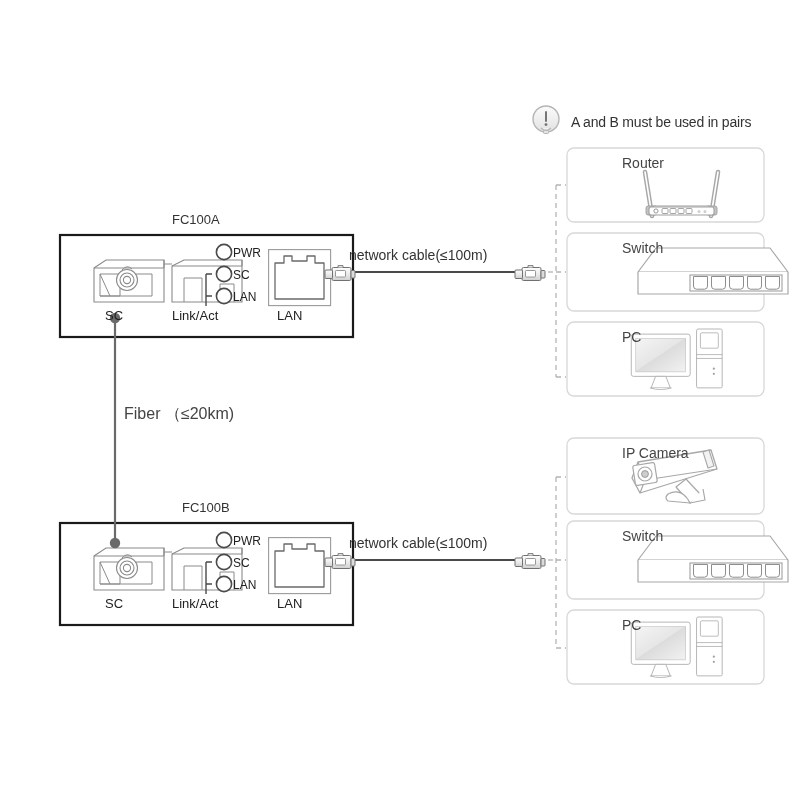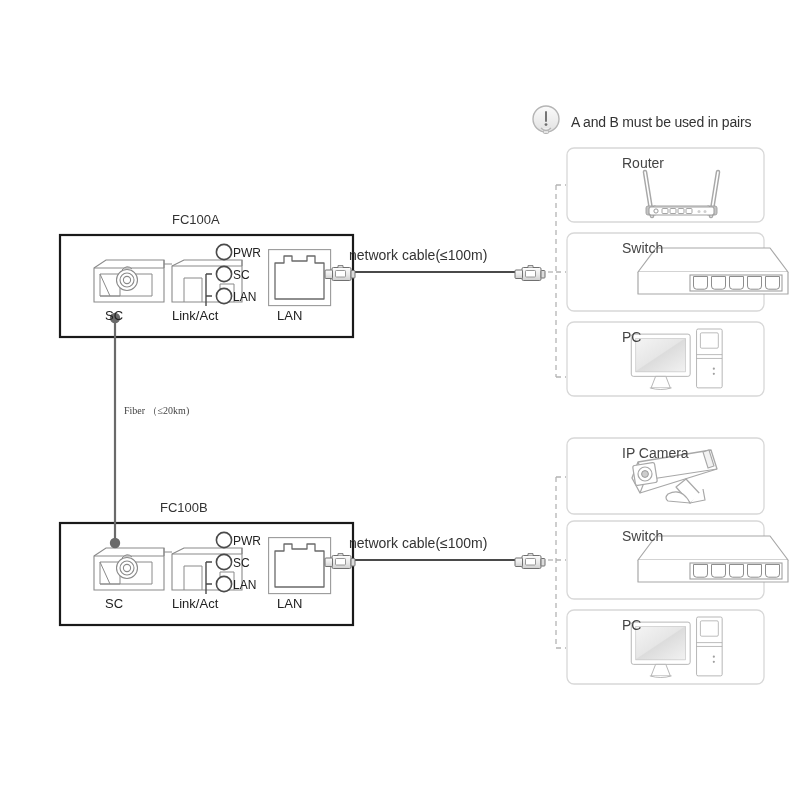--- a/index.html
+++ b/index.html
@@ -31,21 +31,21 @@
     position: absolute;
     white-space: nowrap;
     font-family: "Liberation Sans", sans-serif;
     color: #3a3a3a;
     line-height: 1;
   }
   .t-device-title { font-size: 13px; color: #333; }
   .t-port-label   { font-size: 13px; color: #222; }
   .t-led          { font-size: 12px; color: #222; }
   .t-cable        { font-size: 14px; color: #333; text-align: center; }
-  .t-fiber        { font-size: 10px; color: #444; font-family: Liberation Serif, serif; }
+  .t-fiber        { font-size: 16px; color: #444; }
   .t-panel        { font-size: 14px; color: #444; margin-left: 44px; }
   .t-note         { font-size: 14px; color: #333; letter-spacing: -0.2px; }
 </style>
 </head>
 <body>
 
 <div id="stage">
 
   <svg width="800" height="800" viewBox="0 0 800 800">
 
@@ -284,21 +284,21 @@
 
   <div class="txt t-device-title" style="left:172px; top:213px;">FC100A</div>
   <div class="txt t-port-label" style="left:105px; top:309px;">SC</div>
   <div class="txt t-port-label" style="left:172px; top:309px;">Link/Act</div>
   <div class="txt t-port-label" style="left:277px; top:309px;">LAN</div>
   <div class="txt t-led" style="left:233px; top:247px;">PWR</div>
   <div class="txt t-led" style="left:233px; top:269px;">SC</div>
   <div class="txt t-led" style="left:233px; top:291px;">LAN</div>
   <div class="txt t-cable" style="left:349px; top:248px;">network cable(≤100m)</div>
 
-  <div class="txt t-device-title" style="left:160px; top:501px;">FC100B</div>
+  <div class="txt t-device-title" style="left:182px; top:501px;">FC100B</div>
   <div class="txt t-port-label" style="left:105px; top:597px;">SC</div>
   <div class="txt t-port-label" style="left:172px; top:597px;">Link/Act</div>
   <div class="txt t-port-label" style="left:277px; top:597px;">LAN</div>
   <div class="txt t-led" style="left:233px; top:535px;">PWR</div>
   <div class="txt t-led" style="left:233px; top:557px;">SC</div>
   <div class="txt t-led" style="left:233px; top:579px;">LAN</div>
   <div class="txt t-cable" style="left:349px; top:536px;">network cable(≤100m)</div>
 
   <div class="txt t-fiber" style="left:124px; top:406px;">Fiber （≤20km)</div>
 

